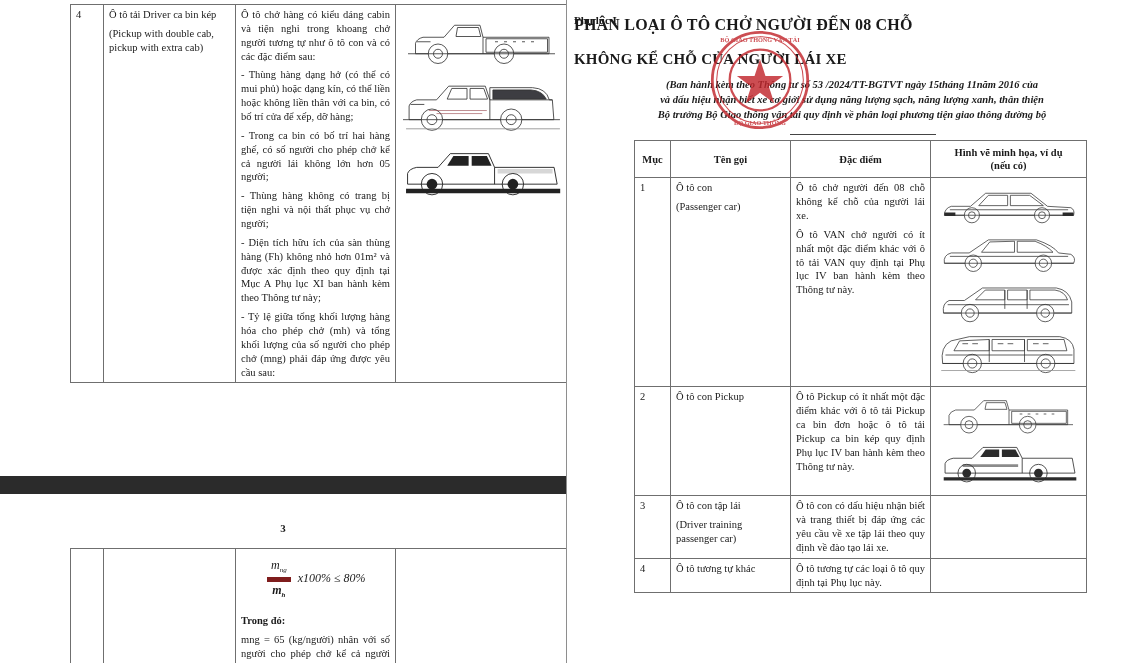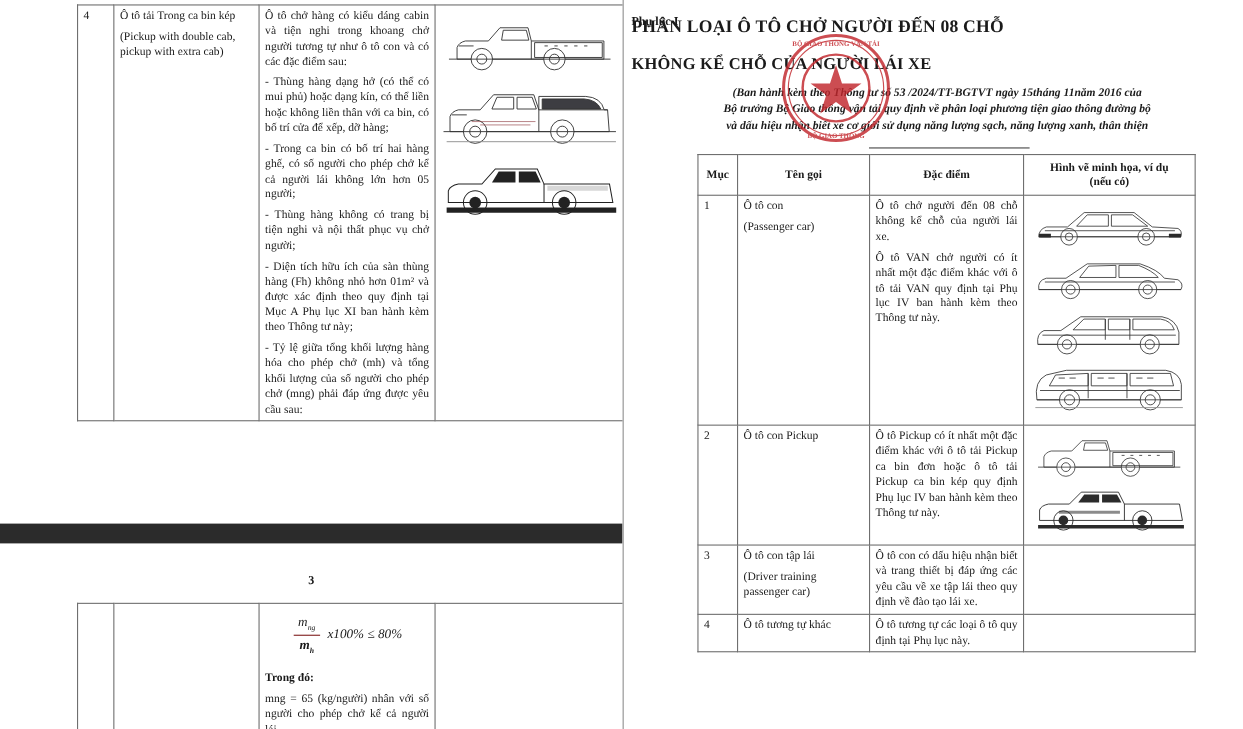--- a/index.html
+++ b/index.html
@@ -55,21 +55,21 @@
   #left-table-bottom col.c4{width:175px;}
   #left-table-bottom td{height:110px;}
 
   .pagenum{position:absolute;left:0;width:566px;text-align:center;
            font-size:11px;font-weight:bold;font-family:"Liberation Serif",serif;}
   #pagenum-3{top:522px;}
 
   
   .formula{display:block;margin:6px 0 14px 26px;font-style:italic;font-size:12px;white-space:nowrap;}
   .frac{display:inline-block;vertical-align:middle;text-align:center;margin-right:4px;}
-  .frac .top{display:block;border-bottom:1px solid #7f1d1d;padding:0 4px 1px 4px;}
+  .frac .top{display:block;border-bottom:5px solid #7f1d1d;padding:0 4px 1px 4px;}
   .frac .bot{display:block;padding:1px 4px 0 4px;font-weight:bold;}
   sub{font-size:7px;}
 
   
   .rh{position:absolute;left:0;width:556px;text-align:left;}
   #r-appendix{top:14px;font-size:11px;font-weight:bold;}
   #r-title1{top:16px;font-size:16px;font-weight:bold;letter-spacing:.2px;}
   #r-title2{top:51px;font-size:15px;font-weight:bold;letter-spacing:.2px;}
   .r-sub{position:absolute;left:24px;width:508px;text-align:center;
          font-style:italic;font-weight:bold;font-size:10.5px;line-height:1.42;}
@@ -108,21 +108,21 @@
       <colgroup>
           <col class="c1">
           <col class="c2">
           <col class="c3">
           <col class="c4">
         </colgroup>
       <tbody>
         <tr>
           <td class="num">4</td>
           <td>
-            <p class="para">Ô tô tải Trong ca bin kép</p>
+            <p class="para">Ô tô tải Driver ca bin kép</p>
             <p class="para">(Pickup with double cab, pickup with extra cab)</p>
           </td>
           <td class="j">
             <p class="para">Ô tô chở hàng có kiểu dáng cabin và tiện nghi trong khoang chở người tương tự như ô tô con và có các đặc điểm sau:</p>
             <p class="para">- Thùng hàng dạng hở (có thể có mui phủ) hoặc dạng kín, có thể liền hoặc không liền thân với ca bin, có bố trí cửa để xếp, dỡ hàng;</p>
             <p class="para">- Trong ca bin có bố trí hai hàng ghế, có số người cho phép chở kể cả người lái không lớn hơn 05 người;</p>
             <p class="para">- Thùng hàng không có trang bị tiện nghi và nội thất phục vụ chở người;</p>
             <p class="para">- Diện tích hữu ích của sàn thùng hàng (Fh) không nhỏ hơn 01m² và được xác định theo quy định tại Mục A Phụ lục XI ban hành kèm theo Thông tư này;</p>
             <p class="para">- Tỷ lệ giữa tổng khối lượng hàng hóa cho phép chở (mh) và tổng khối lượng của số người cho phép chở (mng) phải đáp ứng được yêu cầu sau:</p>
           </td>
@@ -224,22 +224,22 @@
   </div>
 
   <div class="gutter"></div>
 
   <div class="pane pane-right">
     <div class="rh" id="r-appendix">Phụ lục I</div>
     <div class="rh" id="r-title1">PHÂN LOẠI Ô TÔ CHỞ NGƯỜI ĐẾN 08 CHỖ</div>
     <div class="rh" id="r-title2">KHÔNG KỂ CHỖ CỦA NGƯỜI LÁI XE</div>
     <div class="r-sub" id="r-subblock">
       <div>(Ban hành kèm theo Thông tư số    53    /2024/TT-BGTVT ngày 15tháng 11năm 2016  của</div>
+      <div>và dấu hiệu nhận biết xe cơ giới sử dụng năng lượng sạch, năng lượng xanh, thân thiện</div>
       <div>Bộ trưởng Bộ Giao thông vận tải quy định về phân loại phương tiện giao thông đường bộ</div>
-      <div>và dấu hiệu nhận biết xe cơ giới sử dụng năng lượng sạch, năng lượng xanh, thân thiện</div>
     </div>
   </div>
 
   <svg class="stamp" viewBox="0 0 120 120">
     <g stroke="#c2272d" fill="none">
       <circle cx="60" cy="60" r="55" stroke-width="3.2"></circle>
       <circle cx="60" cy="60" r="50" stroke-width="1.2"></circle>
       <circle cx="60" cy="60" r="35" stroke-width="2.6"></circle>
     </g>
     <path d="M60 36 l6.3 19.4 h20.4 l-16.5 12 6.3 19.4 -16.5-12 -16.5 12 6.3-19.4 -16.5-12 h20.4 Z" fill="#c2272d"></path>

